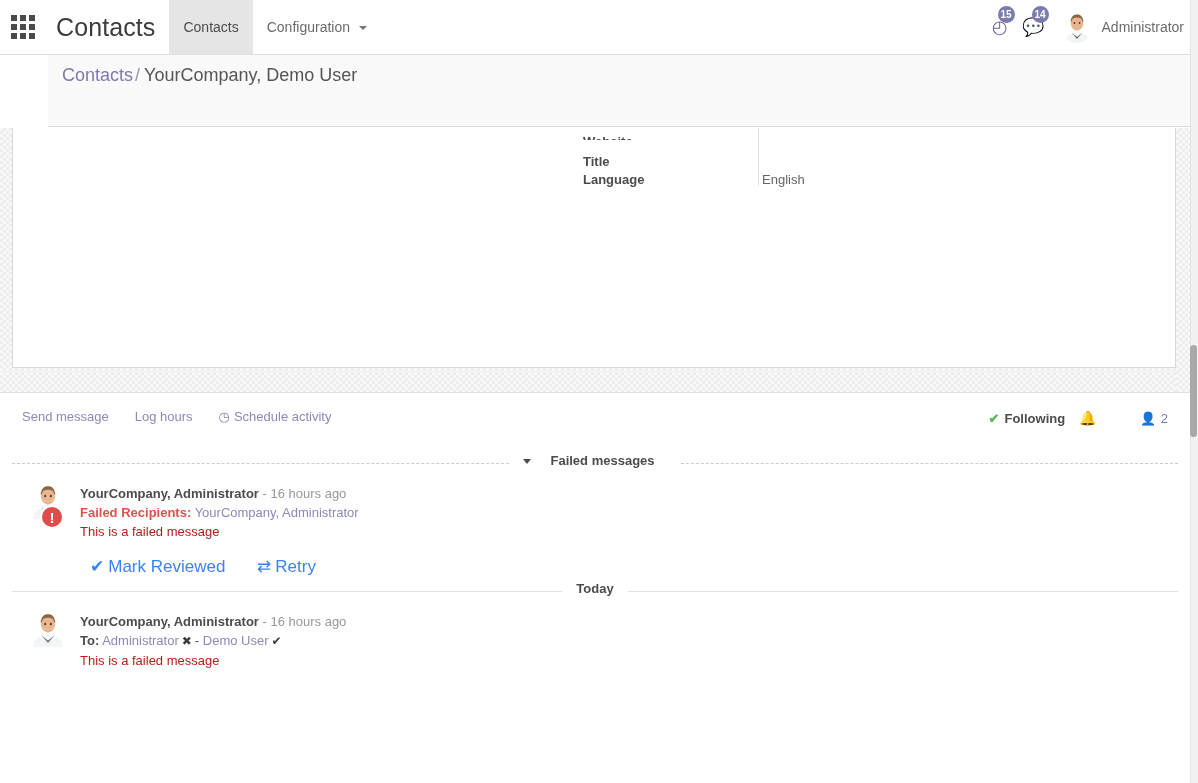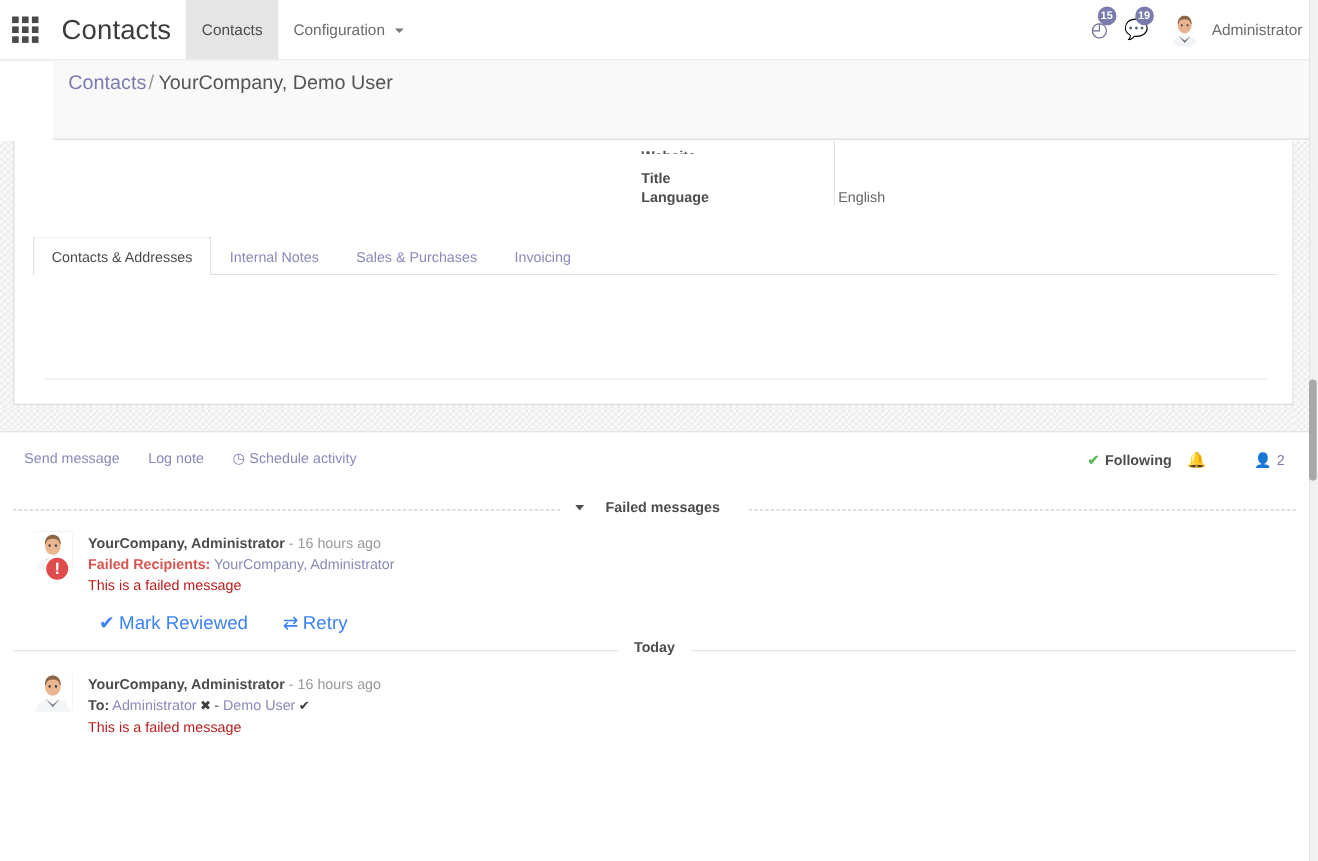--- a/index.html
+++ b/index.html
@@ -330,21 +330,21 @@
     <span class="caret-d"></span>
   </div>
 
   <div class="nav-right">
     <div class="sysicon">
       <span class="glyph">◴</span>
       <span class="badge">15</span>
     </div>
     <div class="sysicon">
       <span class="glyph">💬</span>
-      <span class="badge">19</span>
+      <span class="badge">14</span>
     </div>
     <div class="avatar-nav">
       <svg width="32" height="32" viewBox="0 0 32 32">
         <circle cx="16" cy="16" r="16" fill="#ffffff"></circle>
         <path d="M4 32c1-8 5-10 12-10s11 2 12 10z" fill="#f2f3f5"></path>
         <path d="M11 22l5 6 5-6-5-3z" fill="#5a6473"></path>
         <path d="M16 19c-2.6 0-4.6 1-5 3l5 4 5-4c-.4-2-2.4-3-5-3z" fill="#fbfbfb"></path>
         <ellipse cx="16" cy="12" rx="6.3" ry="7.4" fill="#e8b48f"></ellipse>
         <path d="M9.7 9.5C10.5 5 13 3.4 16 3.4s5.5 1.6 6.3 6.1c.3 1.7-.6 2-1 .3-.6-2.4-2.3-3.2-5.3-3.2s-4.7.8-5.3 3.2c-.4 1.7-1.3 1.4-1-.3z" fill="#8a6545"></path>
         <ellipse cx="13.4" cy="12" rx=".9" ry="1" fill="#3c3c3c"></ellipse>
@@ -402,55 +402,35 @@
         <div class="field-label">Title</div>
         <div class="field-value"></div>
       </div>
       <div class="field-row">
         <div class="field-label">Language</div>
         <div class="field-value">English</div>
       </div>
     </div>
     <div class="vdivider"></div>
 
-    <div class="notebook">
-      <div class="tabs">
-        <div class="tab active">
-          <span>Contacts &amp; Addresses</span>
-        </div>
-        <div class="tab">
-          <span>Internal Notes</span>
-        </div>
-        <div class="tab">
-          <span>Sales &amp; Purchases</span>
-        </div>
-        <div class="tab">
-          <span>Invoicing</span>
-        </div>
-      </div>
-      <div class="tab-body">
-        <div style="height:94px;"></div>
-        <div class="tab-rule"></div>
-      </div>
-    </div>
 
   </div>
 </div>
 
 <div class="band checkered"></div>
 <div class="side-hatch checkered"></div>
 
 <div class="chatter">
 
   <div class="chatter-topbar">
     <div class="chat-link">
       <span>Send message</span>
     </div>
     <div class="chat-link">
-      <span>Log note</span>
+      <span>Log hours</span>
     </div>
     <div class="chat-link">
       <span class="ico">◷</span><span>Schedule activity</span>
     </div>
 
     <div class="followers">
       <div class="following-btn">
         <span class="chk">✔</span>
         <span>Following</span>
       </div>

